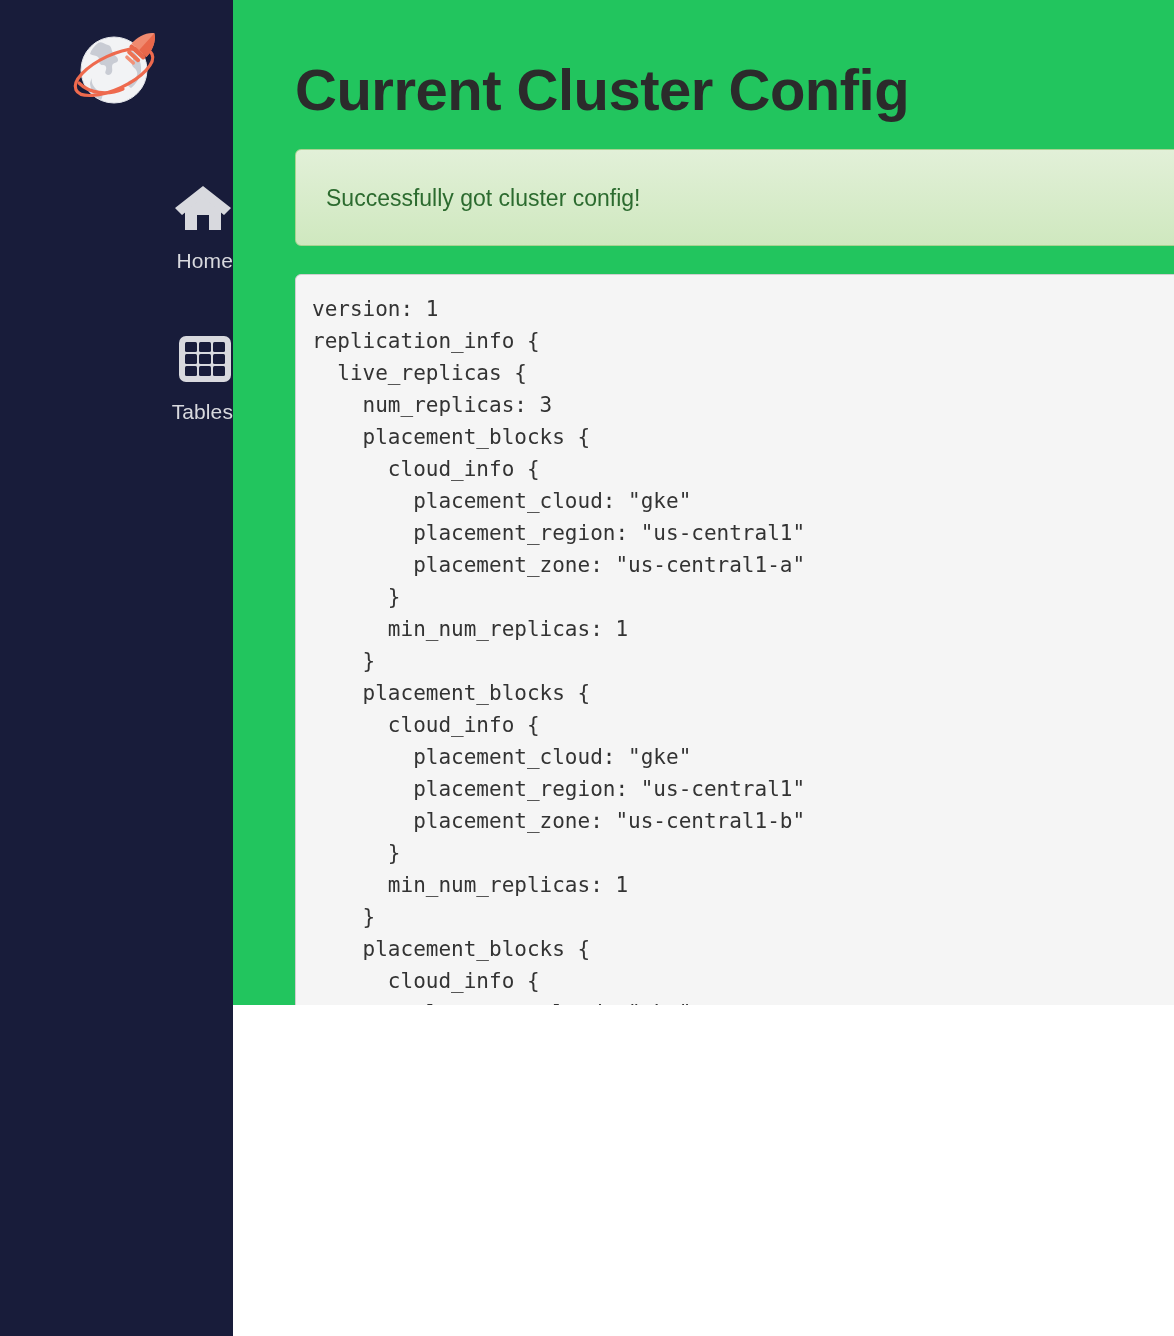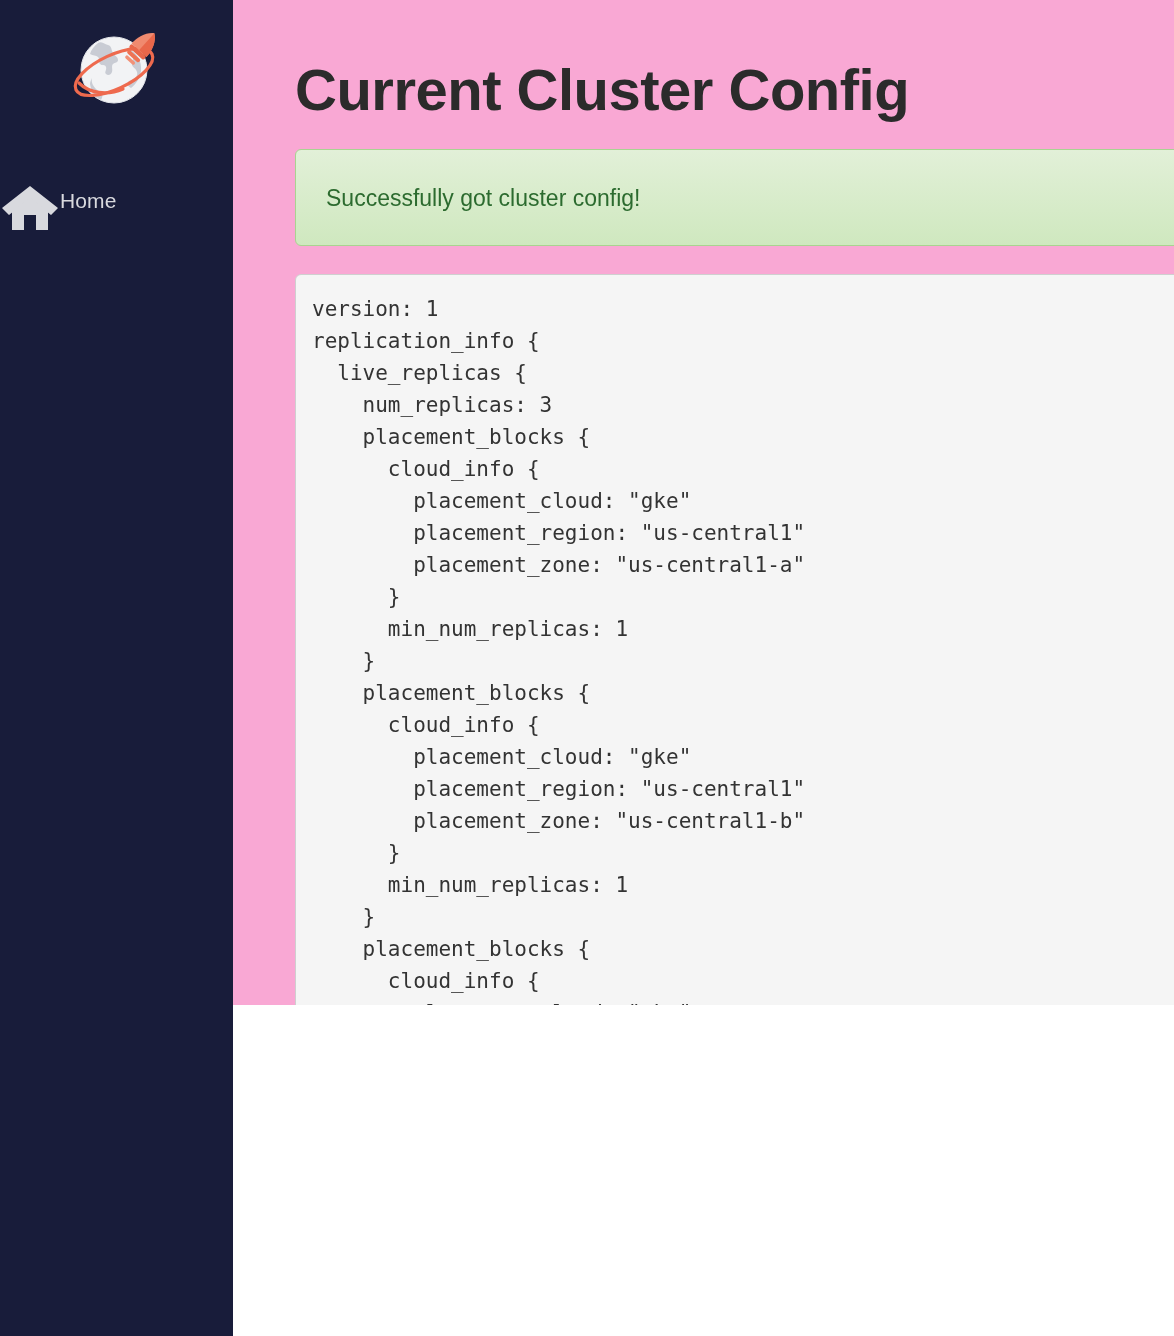--- a/index.html
+++ b/index.html
@@ -43,21 +43,22 @@
   .nav {
     margin-top: 60px;
     width: 100%;
     display: flex;
     flex-direction: column;
     align-items: center;
   }
   .nav-item {
     width: 100%;
     display: flex;
-    align-items: flex-start;
+    flex-direction: column;
+    align-items: flex-end;
     text-decoration: none;
     margin-bottom: 56px;
     cursor: pointer;
   }
   .nav-icon {
     height: 60px;
     display: flex;
     align-items: center;
     justify-content: center;
   }
@@ -67,21 +68,21 @@
     font-size: 21px;
     line-height: 25px;
     font-family: "Liberation Sans", sans-serif;
     letter-spacing: 0.1px;
   }
 
   
   .main {
     flex: 1;
     height: 1005px;
-    background: #f9a8d4;
+    background: #22c55e;
     padding-left: 62px;
     box-sizing: border-box;
     overflow: hidden;
   }
   .page-title {
     font-size: 58px;
     line-height: 66px;
     font-weight: bold;
     color: #2b2b2b;
     margin: 57px 0 0 0;
@@ -160,20 +161,39 @@
       <a class="nav-item">
         <span class="nav-icon">
           <svg width="60" height="52" viewBox="0 0 60 52">
             <path d="M30 4 L58 26 L51 33 L30 16 L9 33 L2 26 Z" fill="#d8d9de"></path>
             <path d="M12 29 L30 15 L48 29 L48 48 L36 48 L36 33 L24 33 L24 48 L12 48 Z" fill="#d8d9de"></path>
           </svg>
         </span>
         <span class="nav-label">Home</span>
       </a>
 
+      <a class="nav-item">
+        <span class="nav-icon">
+          <svg width="56" height="52" viewBox="0 0 56 52">
+            <rect x="2" y="3" width="52" height="46" rx="7" fill="#d8d9de"></rect>
+            <g fill="#181c3a">
+              <rect x="8" y="9" width="12" height="10" rx="1.5"></rect>
+              <rect x="22" y="9" width="12" height="10" rx="1.5"></rect>
+              <rect x="36" y="9" width="12" height="10" rx="1.5"></rect>
+              <rect x="8" y="21" width="12" height="10" rx="1.5"></rect>
+              <rect x="22" y="21" width="12" height="10" rx="1.5"></rect>
+              <rect x="36" y="21" width="12" height="10" rx="1.5"></rect>
+              <rect x="8" y="33" width="12" height="10" rx="1.5"></rect>
+              <rect x="22" y="33" width="12" height="10" rx="1.5"></rect>
+              <rect x="36" y="33" width="12" height="10" rx="1.5"></rect>
+            </g>
+          </svg>
+        </span>
+        <span class="nav-label">Tables</span>
+      </a>
 
 
 
     </div>
   </nav>
 
   <main class="main">
 
     <h1 class="page-title">Current Cluster Config</h1>
 

